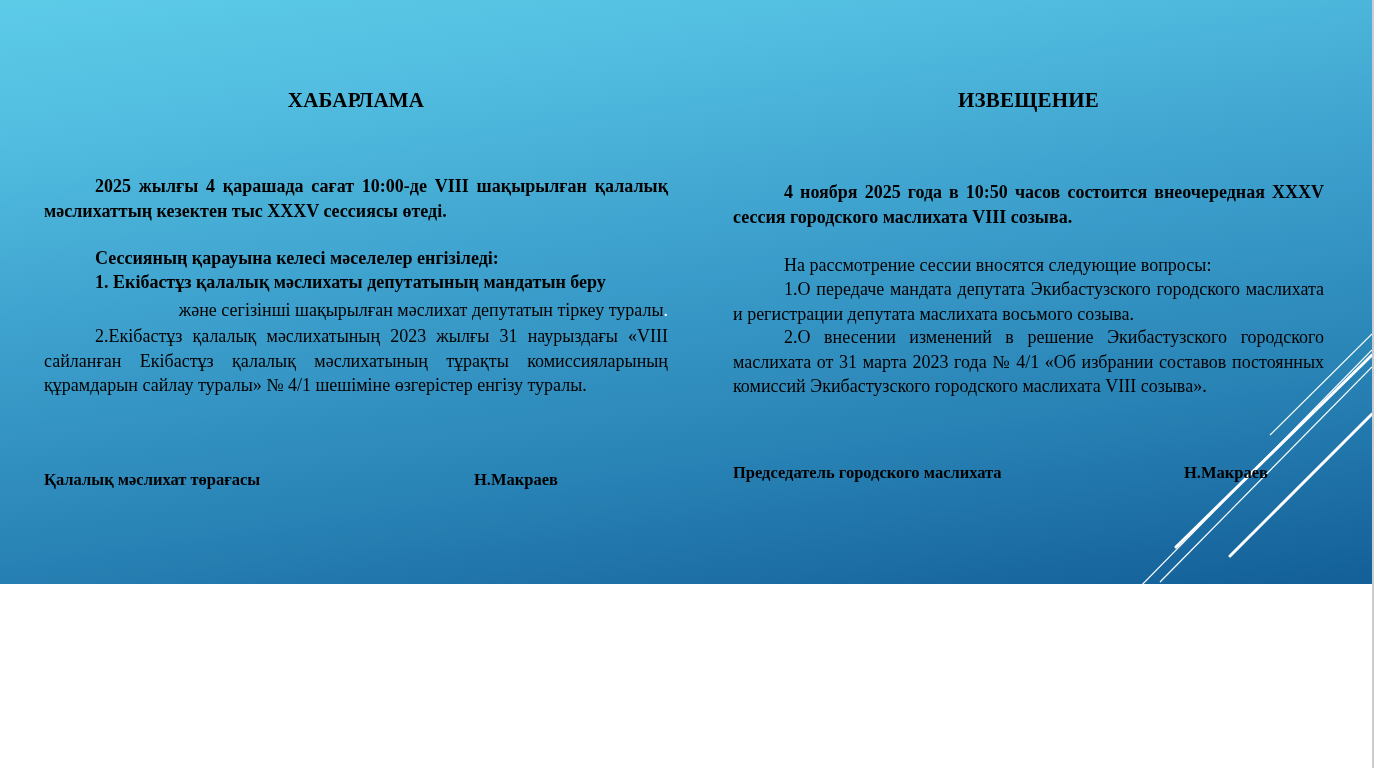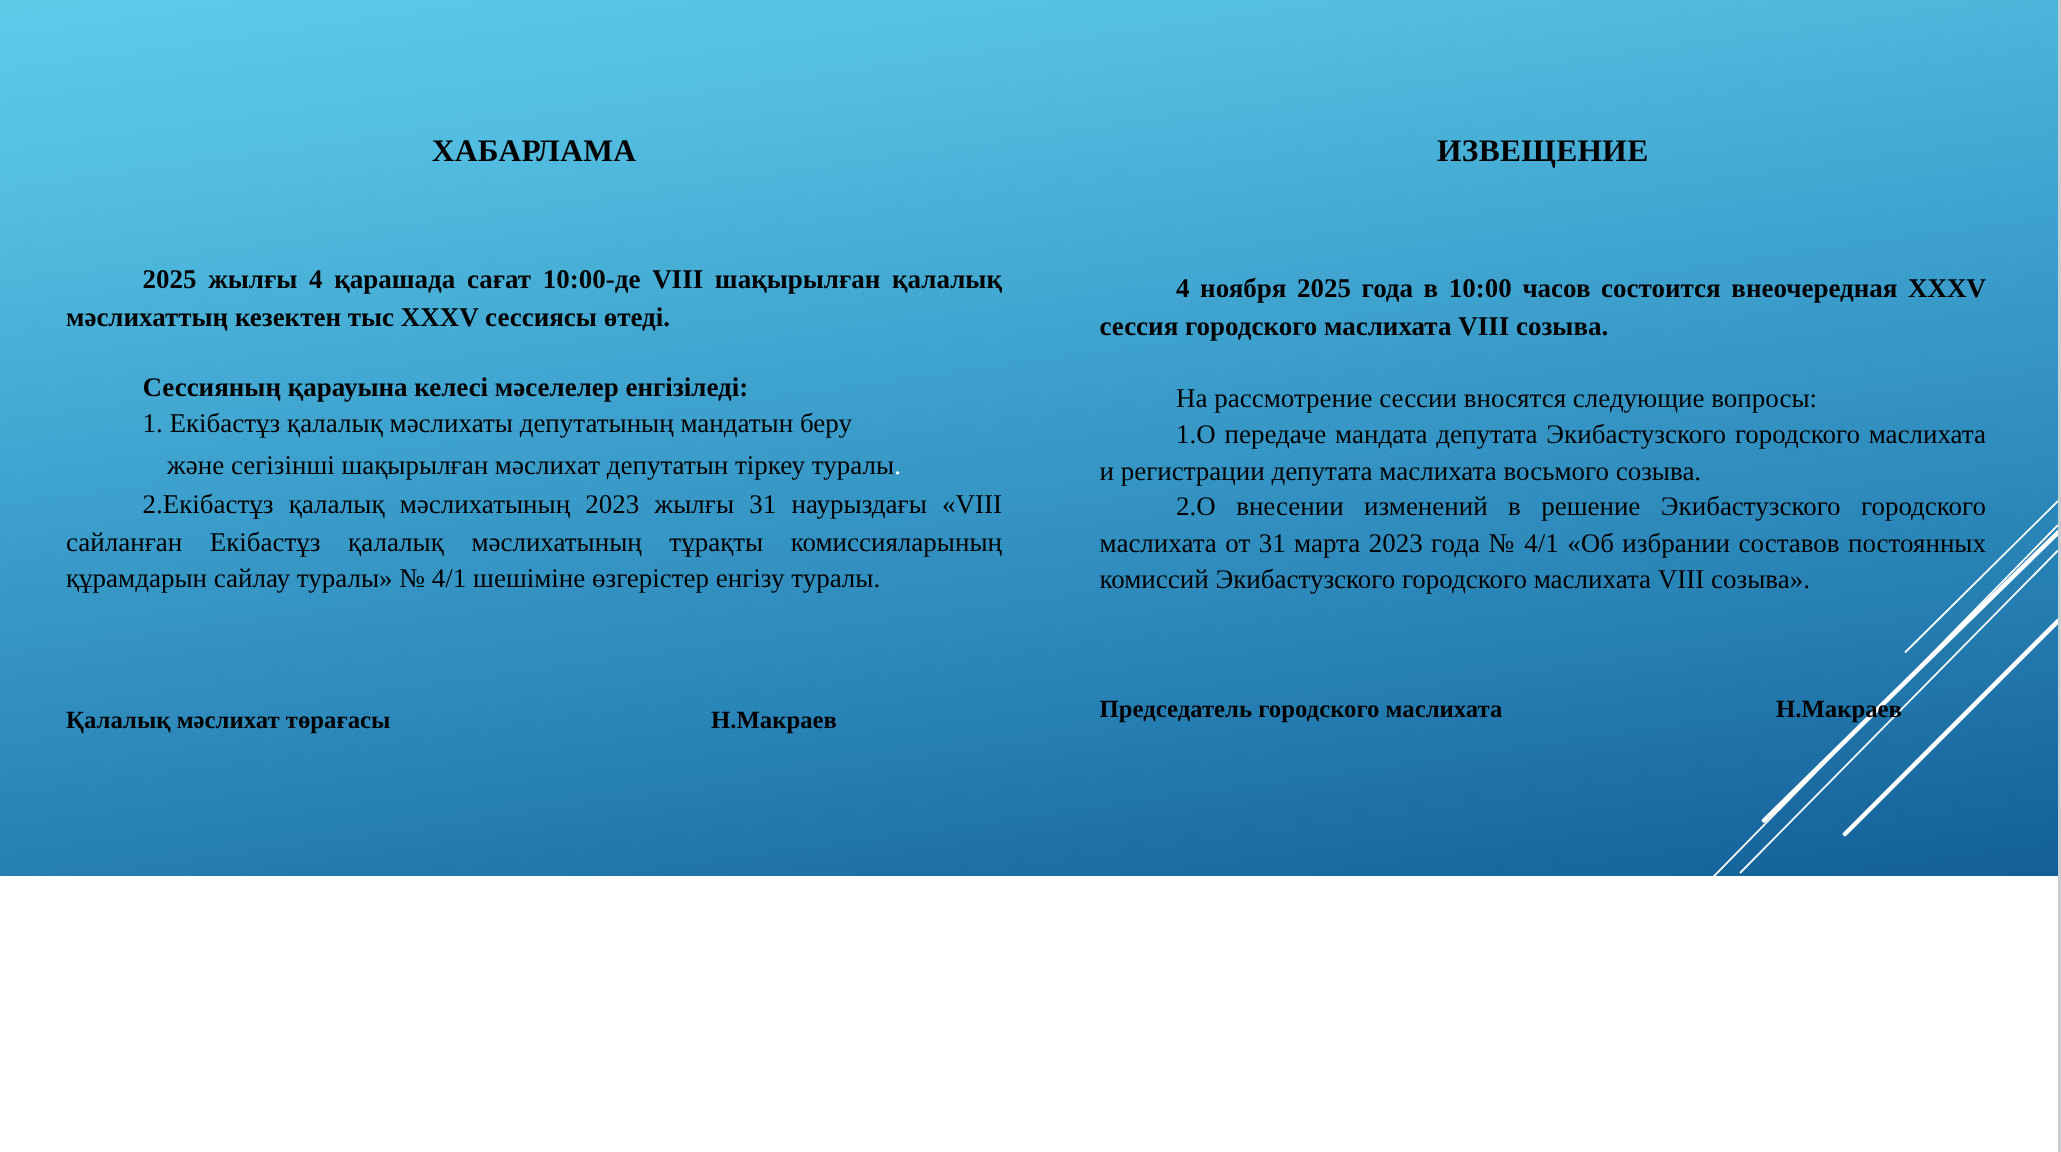--- a/index.html
+++ b/index.html
@@ -90,33 +90,33 @@
     <line x1="1270" y1="435" x2="1372" y2="334" stroke="#ffffff" stroke-width="1.2"></line>
     <line x1="1230" y1="556" x2="1372" y2="414" stroke="#ffffff" stroke-width="3" stroke-linecap="round"></line>
   </svg>
 
   <div class="col col-kz">
     <div class="title">ХАБАРЛАМА</div>
 
     <p class="para bold" style="top:174px;">2025 жылғы 4 қарашада сағат 10:00-де VIII шақырылған қалалық мәслихаттың кезектен тыс XXXV сессиясы өтеді.</p>
 
     <p class="para" style="top:246px;font-weight:bold;">Сессияның қарауына келесі мәселелер енгізіледі:</p>
-    <p class="para" style="top:270px; text-align:left;">1. Екібастұз қалалық мәслихаты депутатының мандатын беру</p>
-    <p class="para" style="top:298px; text-indent:0; text-align:center;"><span>және сегізінші шақырылған мәслихат депутатын тіркеу туралы</span><span class="white-dot">.</span></p>
+    <p class="para" style="top:270px; text-align:left;font-weight:bold;">1. Екібастұз қалалық мәслихаты депутатының мандатын беру</p>
+    <p class="para" style="top:298px; text-indent:0; text-align:right;"><span>және сегізінші шақырылған мәслихат депутатын тіркеу туралы</span><span class="white-dot">.</span></p>
 
     <p class="para" style="top:324px;">2.Екібастұз қалалық мәслихатының 2023 жылғы 31 наурыздағы «VIII сайланған Екібастұз қалалық мәслихатының тұрақты комиссияларының құрамдарын сайлау туралы» № 4/1 шешіміне өзгерістер енгізу туралы.</p>
 
     <div class="sig" style="top:470px;">Қалалық мәслихат төрағасы</div>
     <div class="sig-name" style="left:430px; top:470px;">Н.Макраев</div>
   </div>
 
   <div class="col col-ru">
     <div class="title">ИЗВЕЩЕНИЕ</div>
 
-    <p class="para bold" style="top:180px;">4 ноября 2025 года в 10:00 часов состоится внеочередная XXXV сессия городского маслихата VIII созыва.</p>
+    <p class="para bold" style="top:180px;">4 ноября 2025 года в 10:50 часов состоится внеочередная XXXV сессия городского маслихата VIII созыва.</p>
 
     <p class="para" style="top:253px;">На рассмотрение сессии вносятся следующие вопросы:</p>
     <p class="para" style="top:277px;">1.О передаче мандата депутата Экибастузского городского маслихата и регистрации депутата маслихата восьмого созыва.</p>
     <p class="para" style="top:325px;">2.О внесении изменений в решение Экибастузского городского маслихата от 31 марта 2023 года  № 4/1 «Об избрании составов постоянных комиссий Экибастузского городского маслихата VIII созыва».</p>
 
     <div class="sig" style="top:463px;">Председатель городского маслихата</div>
     <div class="sig-name" style="left:451px; top:463px;">Н.Макраев</div>
   </div>
 </div>
 

